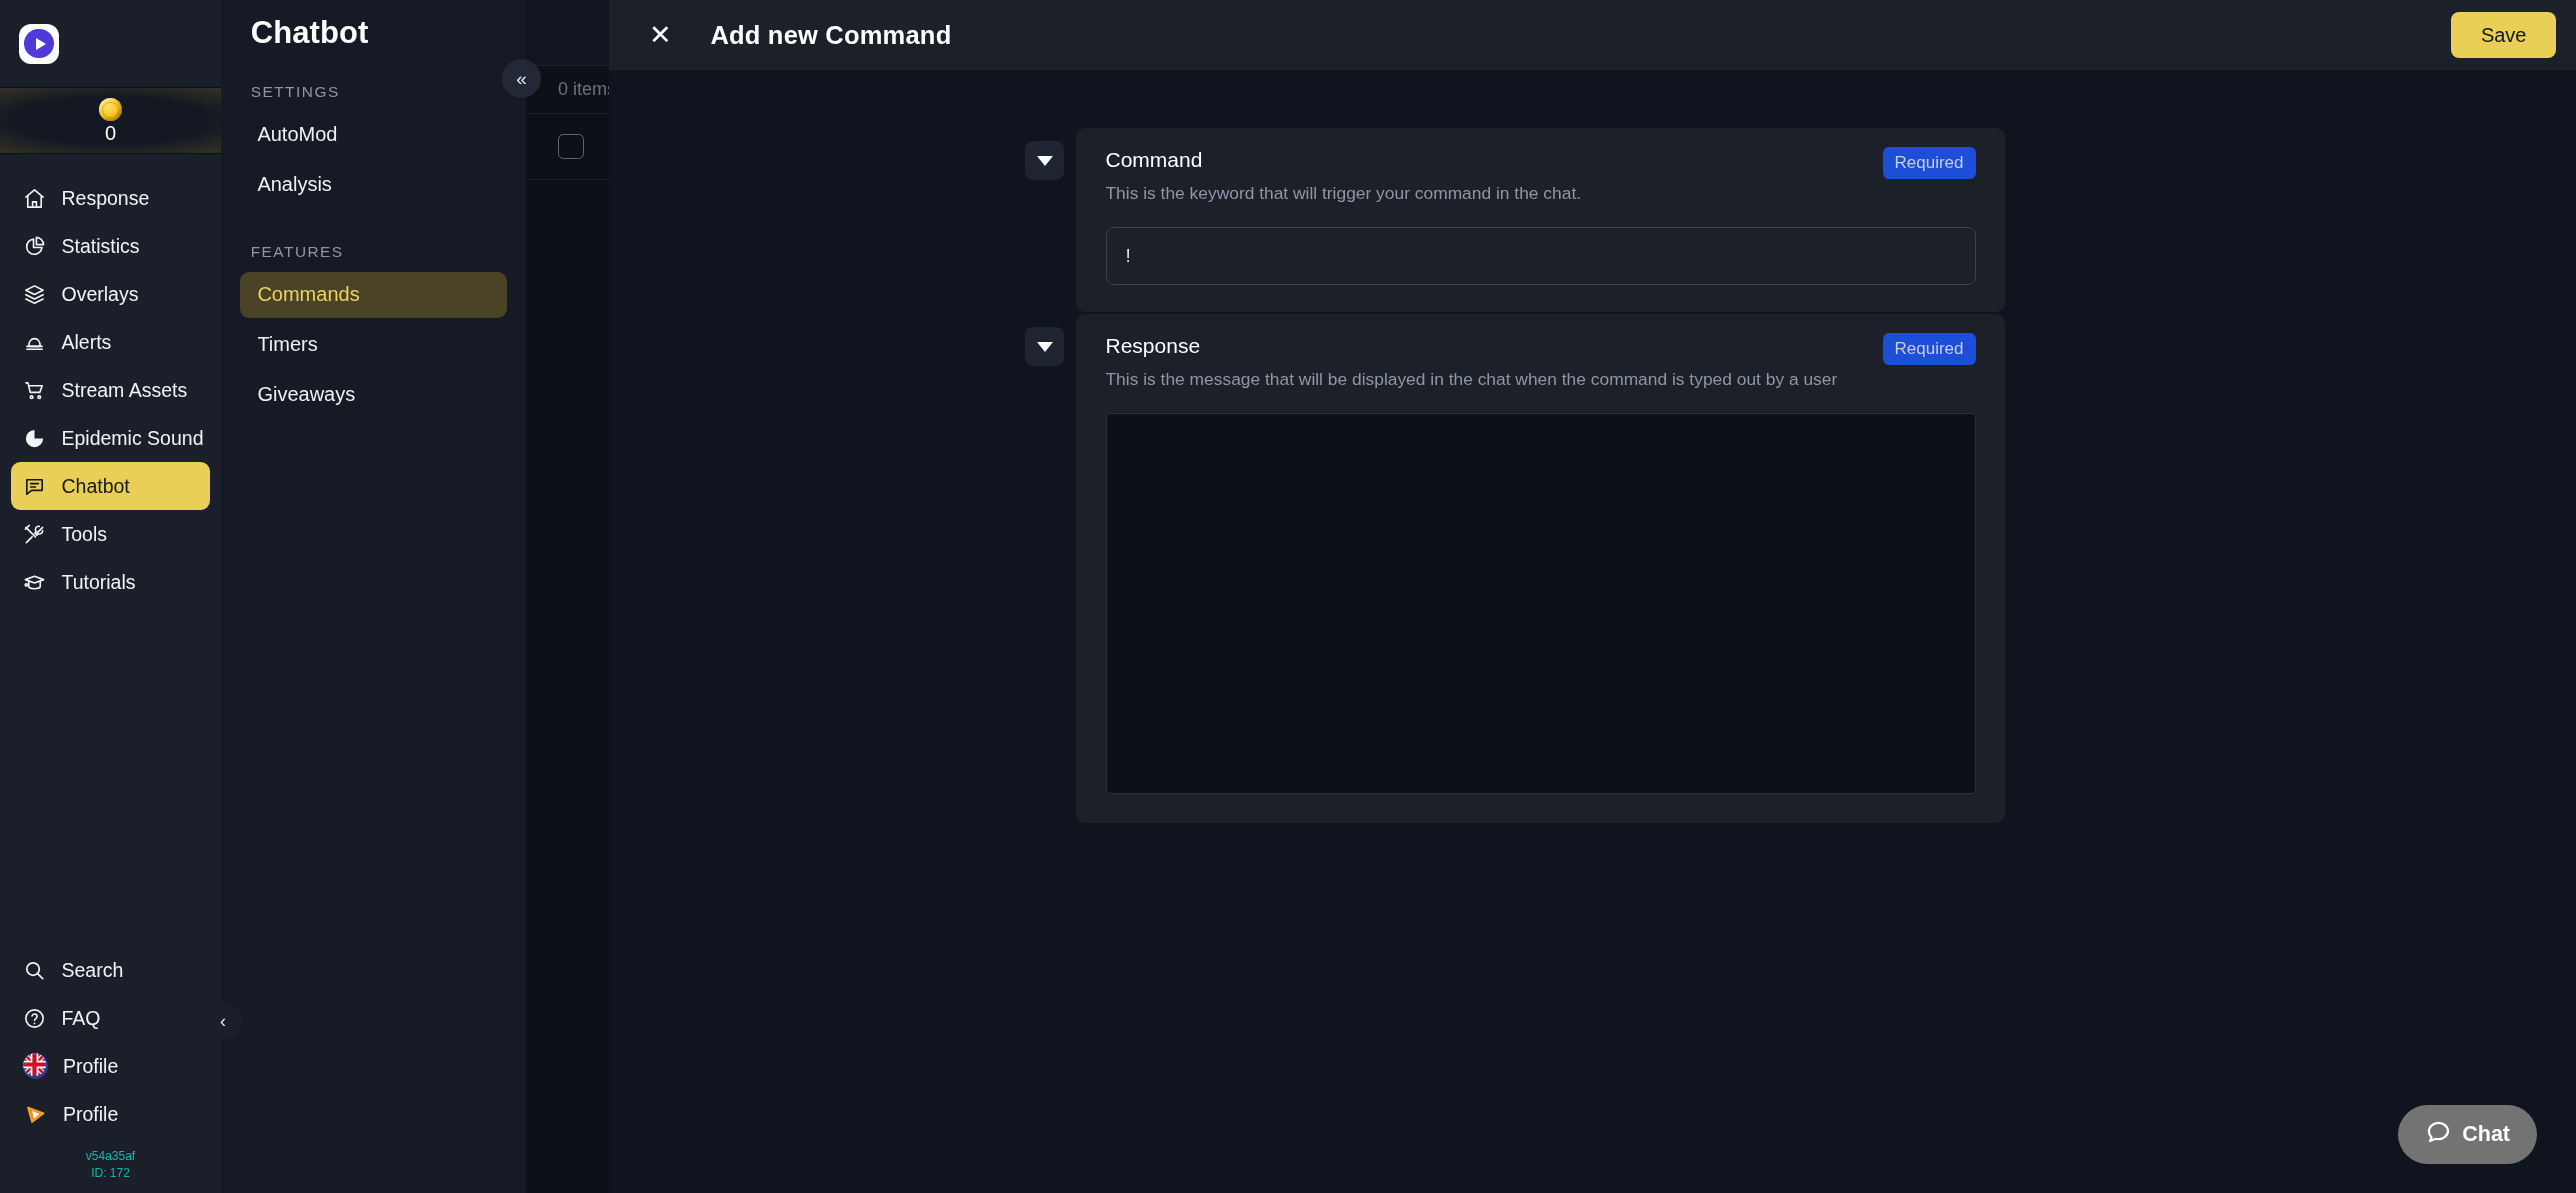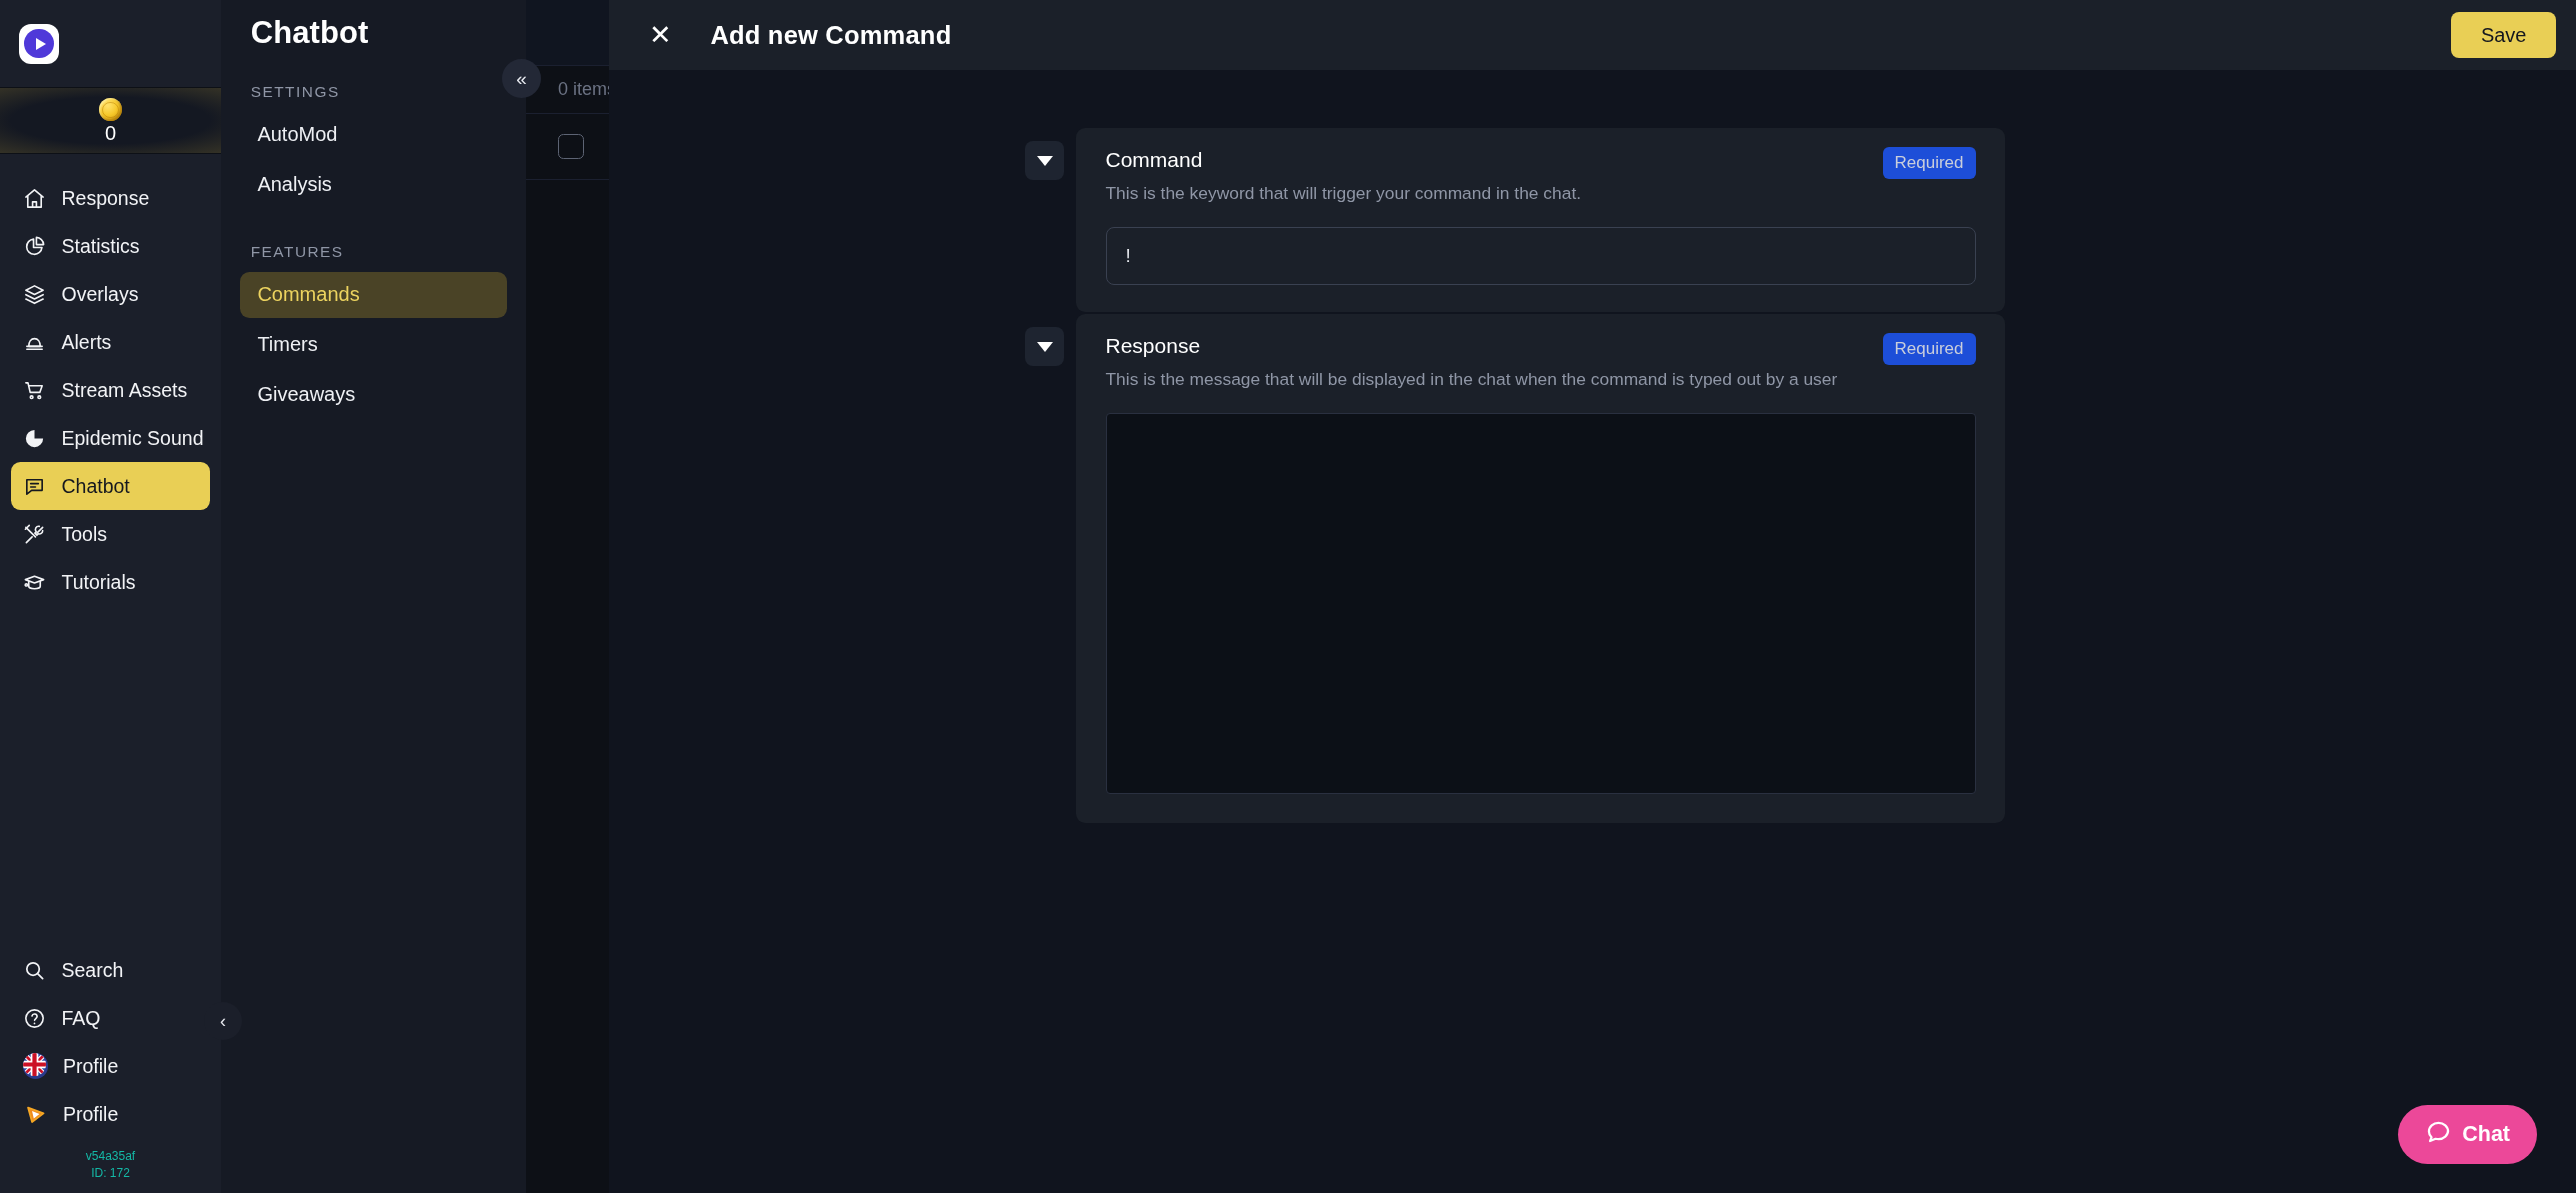--- a/index.html
+++ b/index.html
@@ -221,21 +221,21 @@
   .text-area {
     margin-top: 23px; height: 381px; width: 100%;
     background: #0c1017; border: 1px solid #2a3040; border-radius: 4px;
     color: #e6e8ee; font-size: 19px; padding: 14.8px 17.4px;
     font-family: inherit; outline: none; resize: none;
   }
 
   
   .chat-widget {
     position: absolute; right: 39px; bottom: 29.5px;
-    background: #ec4899; color: #ffffff;
+    background: #737373; color: #ffffff;
     border-radius: 29.5px; height: 59px;
     display: flex; align-items: center; gap: 10.7px;
     padding: 0 27px; cursor: pointer; z-index: 40;
     font-size: 21.5px; font-weight: bold;
   }
   .chat-widget svg { width: 27px; height: 27px; }
 </style>
 </head>
 <body>
 

